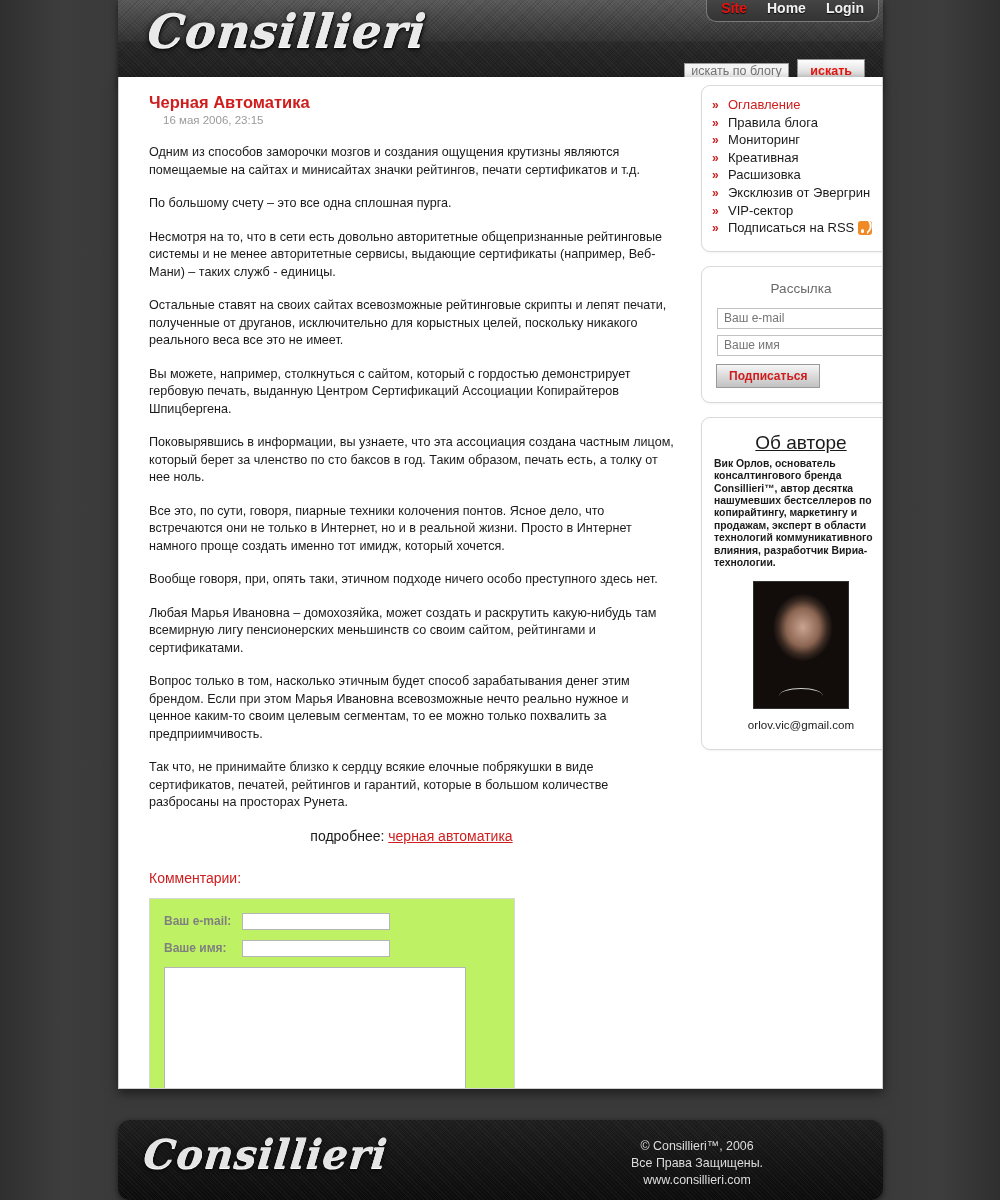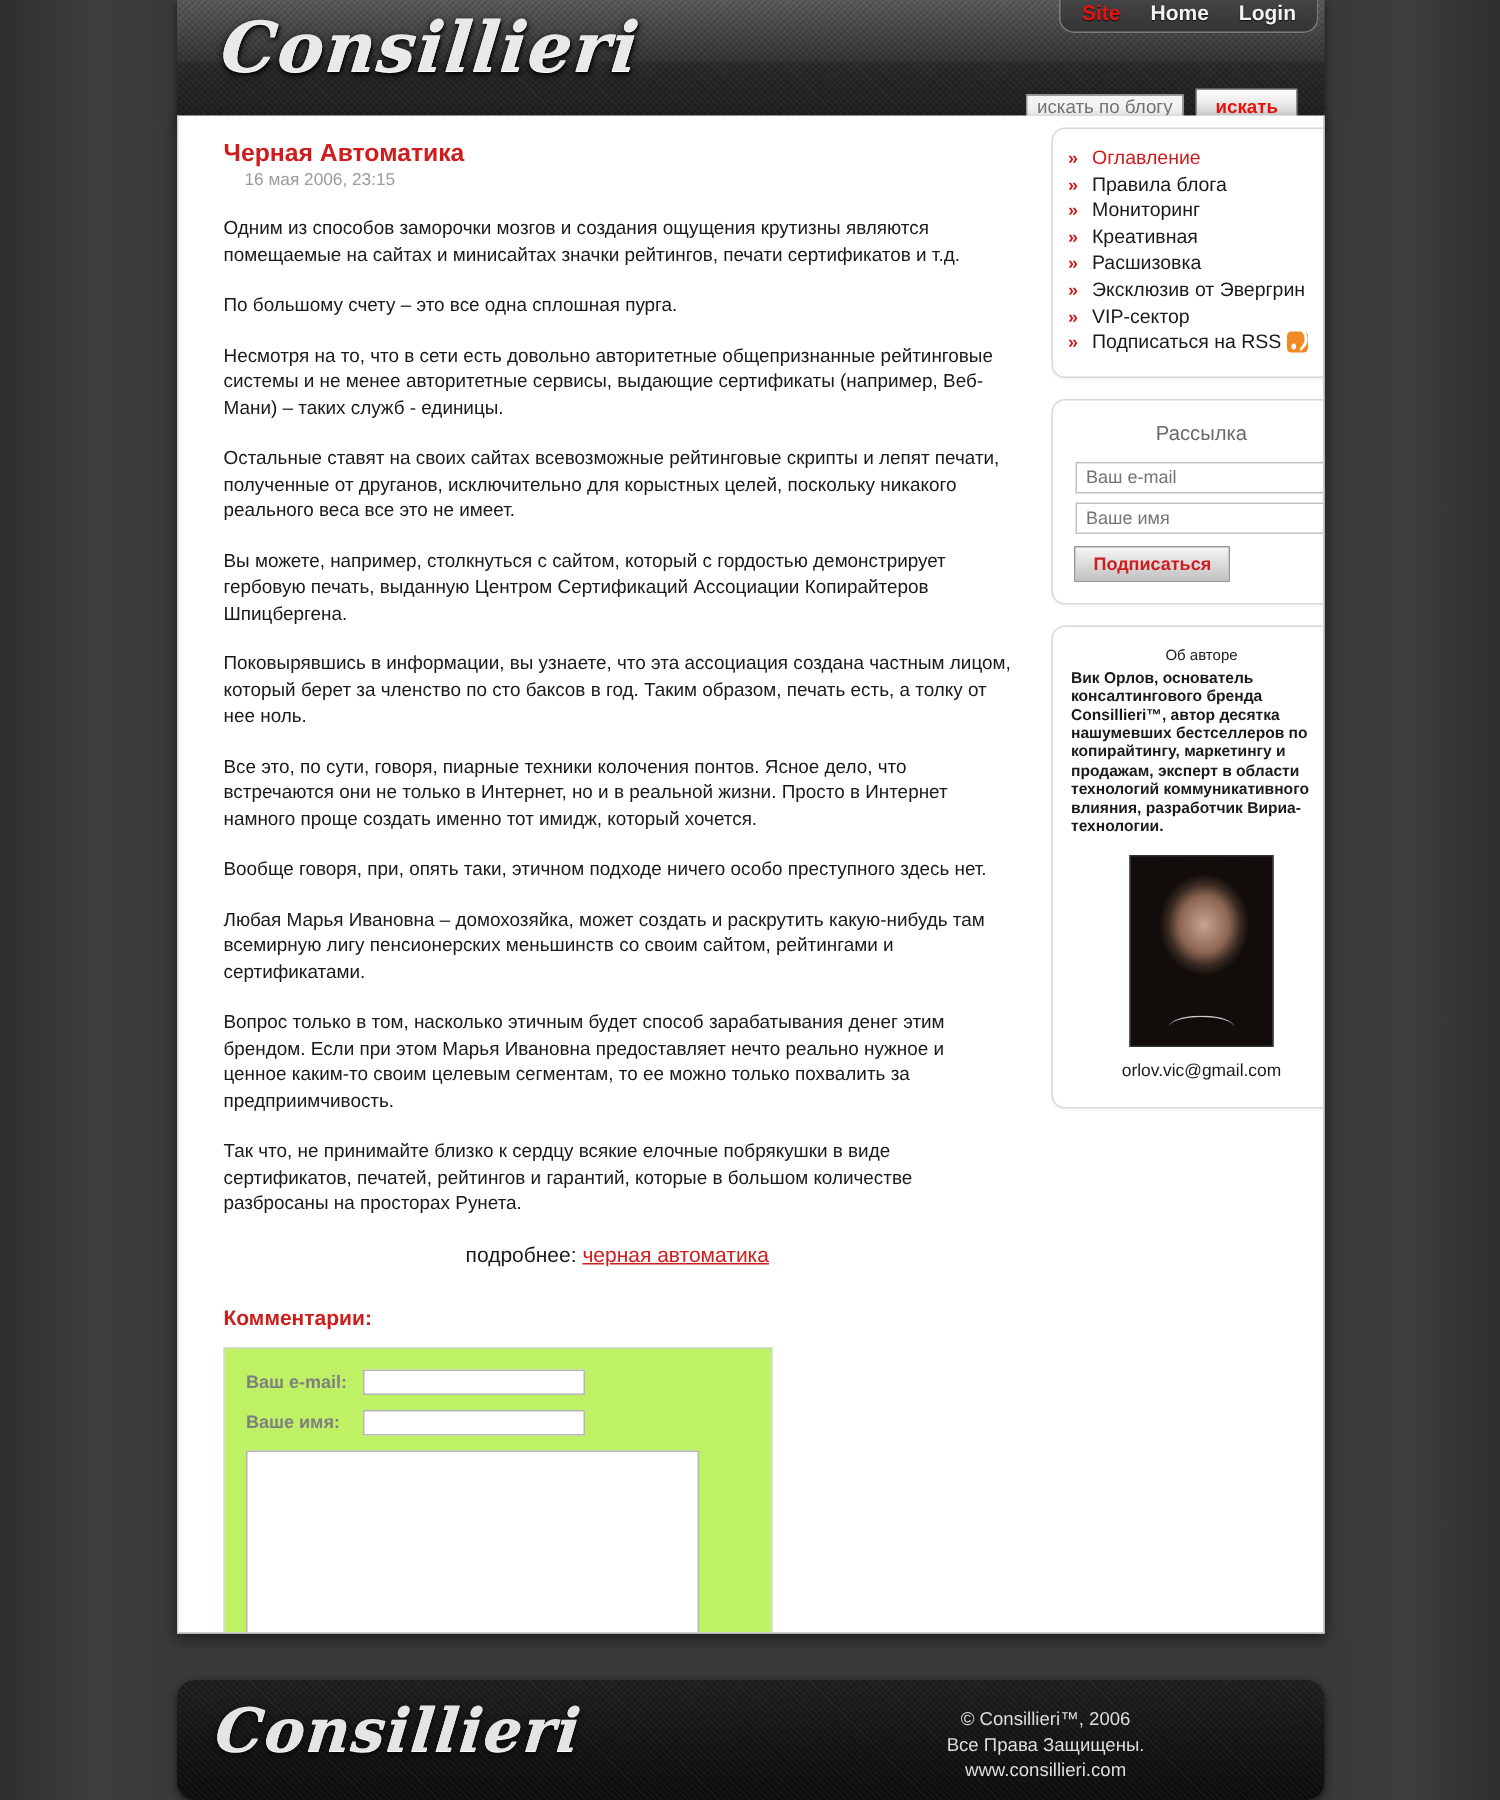--- a/index.html
+++ b/index.html
@@ -106,21 +106,21 @@
   }
   .article p{
     margin:0 0 16px 0; font-size:12.6px; line-height:17.5px; color:#1a1a1a;
   }
   .more{
     text-align:center; font-size:14px; color:#1a1a1a; margin-top:2px;
   }
   .more a{ color:#cf1d1d; text-decoration:underline; }
 
   .comments-title{
-    margin:26px 0 12px 0; font-size:14px; font-weight:700; color:#cf1d1d;
+    margin:26px 0 12px 0; font-size:14px; font-weight:400; color:#cf1d1d;
   }
   .comment-form{
     width:366px; border:1px solid #d8d8d8; background:#bef264;
     padding:14px 16px 14px 14px;
   }
   .cf-row{ display:flex; align-items:center; margin-bottom:10px; }
   .cf-label{
     width:78px; font-size:12px; color:#808080; font-weight:700;
   }
   .cf-input{
@@ -161,21 +161,21 @@
   }
   .rss-icon::after{
     content:""; position:absolute; left:3px; bottom:3px;
     width:8px; height:8px;
     border:2px solid #fff; border-left-color:transparent; border-bottom-color:transparent;
     border-radius:0 9px 0 0; transform:rotate(45deg);
   }
   .side-title{
     text-align:center; font-size:13.5px; color:#6a6a6a; margin:2px 0 12px 0;
   }
-  .side-title.dark{ color:#1a1a1a; font-size:10px; margin-bottom:4px;}
+  .side-title.dark{ color:#1a1a1a; font-size:19px; margin-bottom:4px;text-decoration:underline;}
   .sub-input{
     display:block; margin:0 auto 6px auto; width:168px; height:21px;
     border:1px solid #c2c2c2; background:#fff; padding:1px 6px;
     font-family:"Liberation Sans", sans-serif; font-size:12px; color:#3b82f6;
   }
   .sub-btn{
     display:block; margin:8px 0 2px 14px; padding:4px 12px;
     border:1px solid #9a9a9a;
     background:linear-gradient(to bottom,#f6f6f6 0%,#dcdcdc 48%,#c2c2c2 100%);
     color:#cf1d1d; font-weight:700; font-size:12px;
@@ -258,21 +258,21 @@
 
       <p>Одним из способов заморочки мозгов и создания ощущения крутизны являются помещаемые на сайтах и минисайтах значки рейтингов, печати сертификатов и т.д.</p>
       <p>По большому счету – это все одна сплошная пурга.</p>
       <p>Несмотря на то, что в сети есть довольно авторитетные общепризнанные рейтинговые системы и не менее авторитетные сервисы, выдающие сертификаты (например, Веб-Мани) – таких служб - единицы.</p>
       <p>Остальные ставят на своих сайтах всевозможные рейтинговые скрипты и лепят печати, полученные от друганов, исключительно для корыстных целей, поскольку никакого реального веса все это не имеет.</p>
       <p>Вы можете, например, столкнуться с сайтом, который с гордостью демонстрирует гербовую печать, выданную Центром Сертификаций Ассоциации Копирайтеров Шпицбергена.</p>
       <p>Поковырявшись в информации, вы узнаете, что эта ассоциация создана частным лицом, который берет за членство по сто баксов в год. Таким образом, печать есть, а толку от нее ноль.</p>
       <p>Все это, по сути, говоря, пиарные техники колочения понтов. Ясное дело, что встречаются они не только в Интернет, но и в реальной жизни. Просто в Интернет намного проще создать именно тот имидж, который хочется.</p>
       <p>Вообще говоря, при, опять таки, этичном подходе ничего особо преступного здесь нет.</p>
       <p>Любая Марья Ивановна – домохозяйка, может создать и раскрутить какую-нибудь там всемирную лигу пенсионерских меньшинств со своим сайтом, рейтингами и сертификатами.</p>
-      <p>Вопрос только в том, насколько этичным будет способ зарабатывания денег этим брендом. Если при этом Марья Ивановна предоставляет нечто реально нужное и ценное каким-то своим целевым сегментам, то ее можно только похвалить за предприимчивость.</p>
+      <p>Вопрос только в том, насколько этичным будет способ зарабатывания денег этим брендом. Если при этом Марья Ивановна всевозможные нечто реально нужное и ценное каким-то своим целевым сегментам, то ее можно только похвалить за предприимчивость.</p>
       <p>Так что, не принимайте близко к сердцу всякие елочные побрякушки в виде сертификатов, печатей, рейтингов и гарантий, которые в большом количестве разбросаны на просторах Рунета.</p>
 
       <div class="more">
         <span>подробнее:</span>
         <a href="#">черная автоматика</a>
       </div>
 
       <h2 class="comments-title">Комментарии:</h2>
 
       <div class="comment-form">

